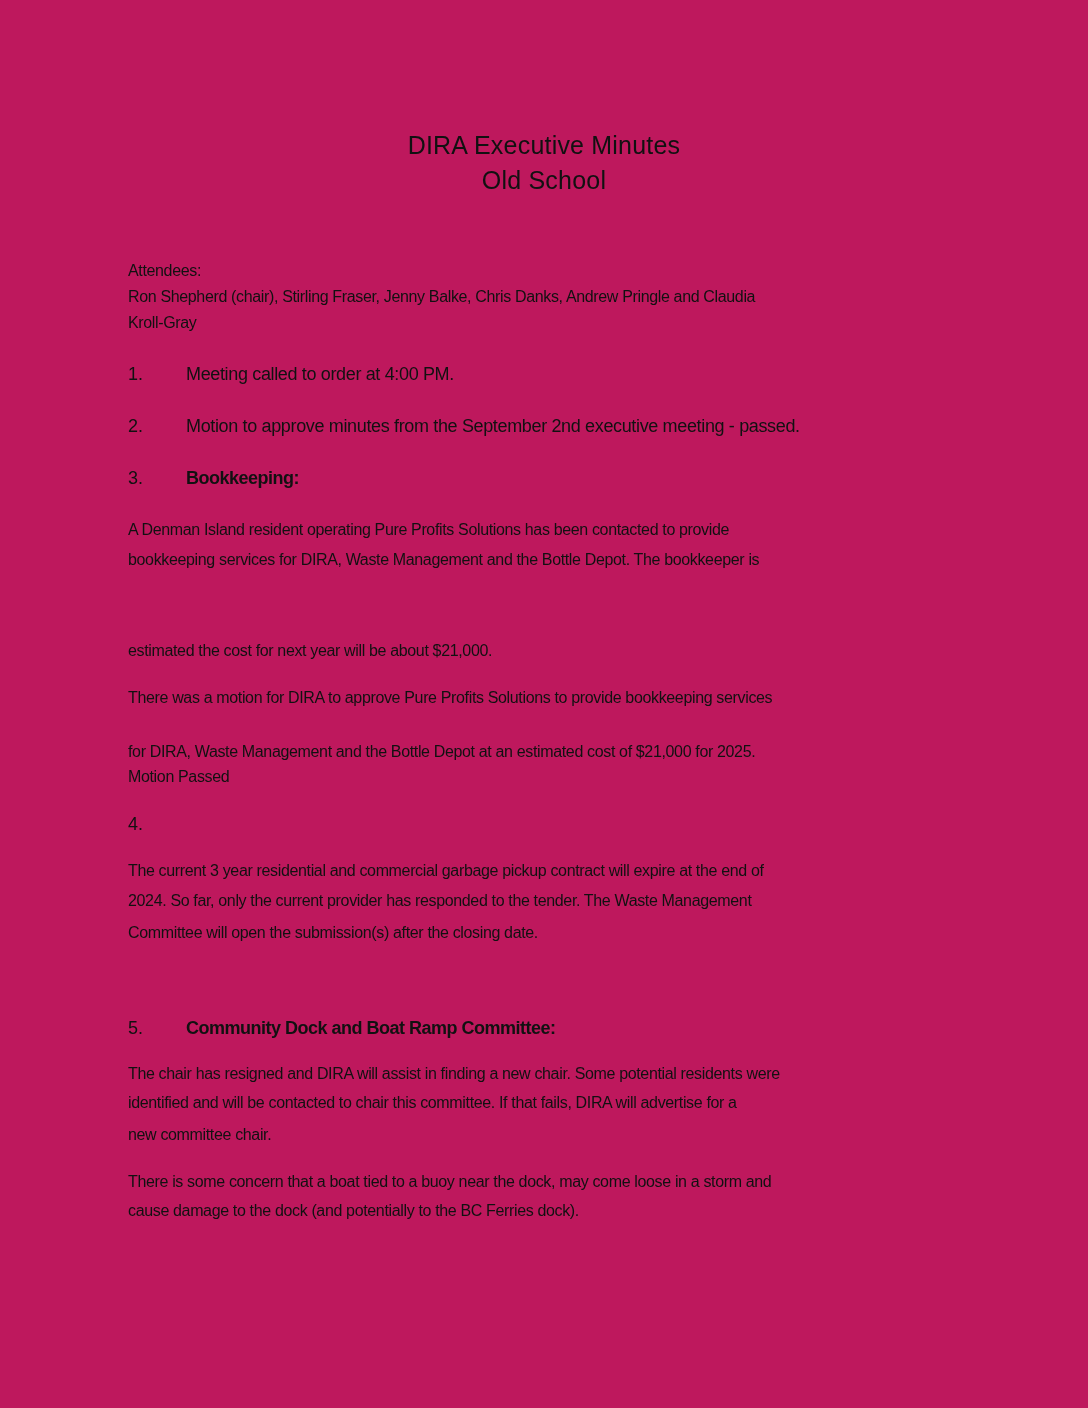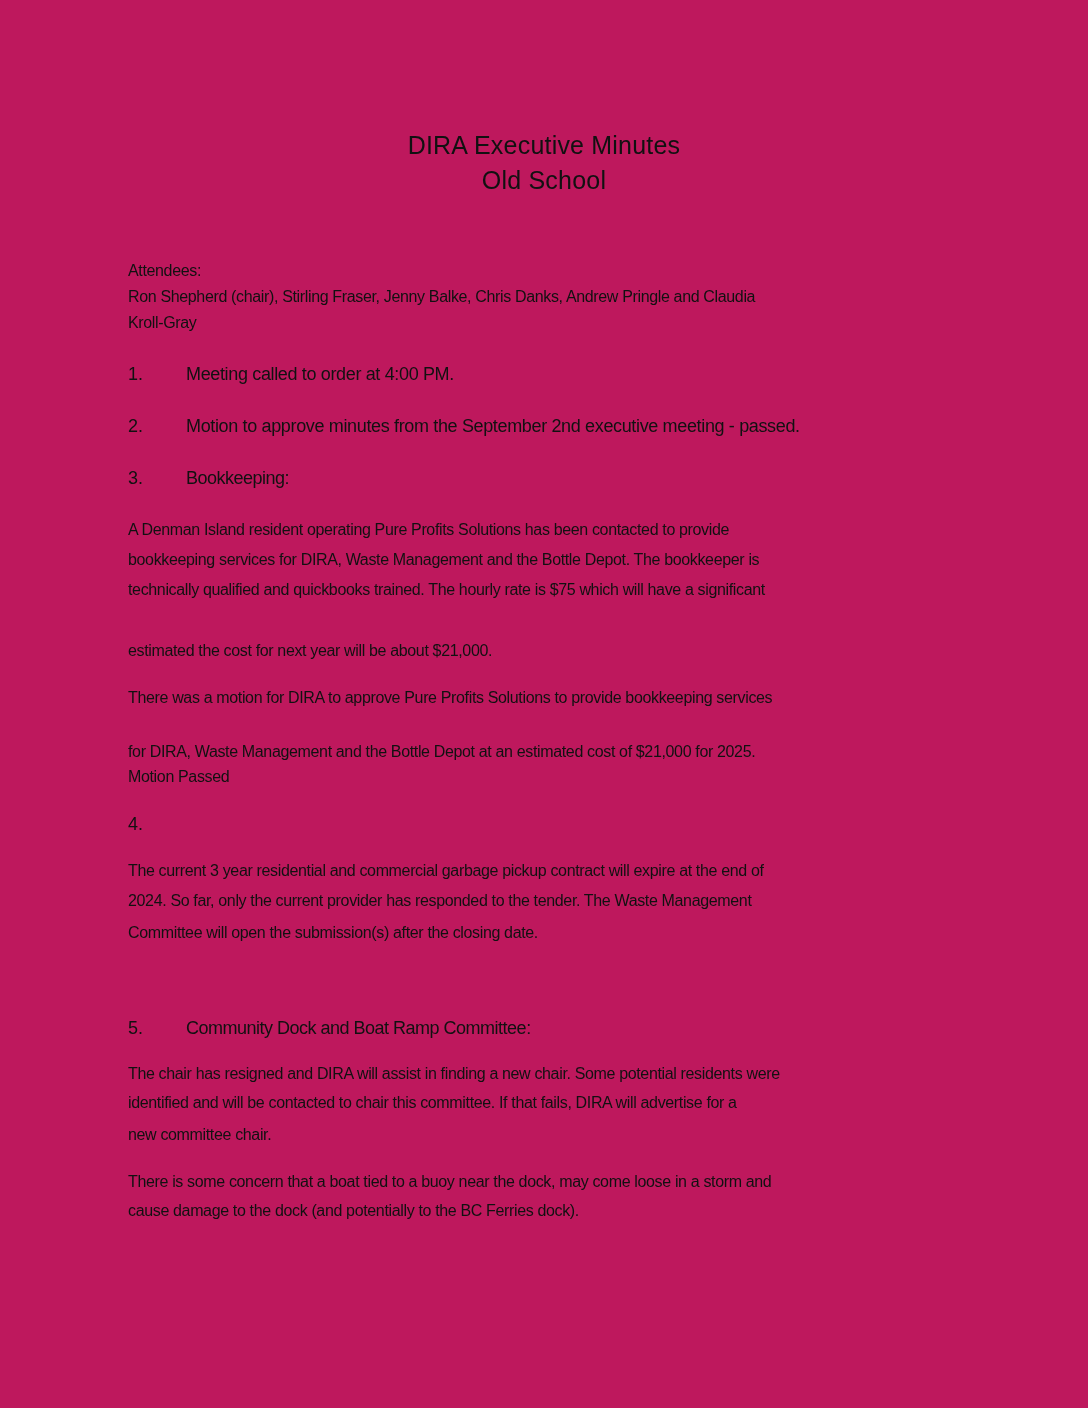--- a/index.html
+++ b/index.html
@@ -4,21 +4,21 @@
 <style>
   html, body { margin: 0; padding: 0; background: #ffffff; }
   body { width: 1088px; height: 1408px; position: relative; overflow: hidden;
          font-family: "Liberation Sans", sans-serif; color: #111111; }
   .page { position: absolute; left: 0; top: 0; width: 1088px; height: 1408px; background: #be185d; }
   .title-block { position: absolute; left: 0; width: 1088px; text-align: center; font-size: 25px; line-height: 35px; top: 128px; }
   .title-block div { letter-spacing: 0.2px; }
   .txt { position: absolute; left: 128px; font-size: 16px; line-height: 30px; white-space: nowrap; letter-spacing: -0.35px; }
   .num { position: absolute; left: 128px; font-size: 18px; line-height: 30px; }
   .item { position: absolute; left: 186px; font-size: 18px; line-height: 30px; white-space: nowrap; letter-spacing: -0.35px; }
-  .bold { font-weight: normal; letter-spacing: -0.5px; }
+  .bold { font-weight: bold; letter-spacing: -0.5px; }
 </style>
 </head>
 <body>
 
 <div class="page">
 
   <div class="title-block">
     <div>DIRA Executive Minutes</div>
     <div>Old School</div>
   </div>
@@ -31,21 +31,20 @@
   <div class="item" style="top:359px">Meeting called to order at 4:00  PM.</div>
 
   <div class="num" style="top:411px">2.</div>
   <div class="item" style="top:411px">Motion to approve minutes from the September 2nd executive meeting - passed.</div>
 
   <div class="num" style="top:463px">3.</div>
   <div class="item bold" style="top:463px">Bookkeeping:</div>
 
   <div class="txt" style="top:545px">bookkeeping services for DIRA, Waste Management and the Bottle Depot. The bookkeeper is</div>
   <div class="txt" style="top:515px">A Denman Island resident operating Pure Profits Solutions has been contacted to provide</div>
-  <div class="txt" style="top:575px">technically qualified and quickbooks trained. The hourly rate is $75 which will  have a significant</div>
   <div class="txt" style="top:636px">estimated the cost for next year will be about $21,000.</div>
 
   <div class="txt" style="top:683px">There was a motion for DIRA to approve Pure Profits Solutions to provide bookkeeping services</div>
   <div class="txt" style="top:737px">for DIRA, Waste Management and the Bottle Depot at an estimated cost of $21,000  for 2025.</div>
 
   <div class="txt" style="top:762px">Motion Passed</div>
 
   <div class="num" style="top:809px">4.</div>
 
   <div class="txt" style="top:856px">The current 3 year residential and commercial garbage pickup contract  will expire at the end of</div>

